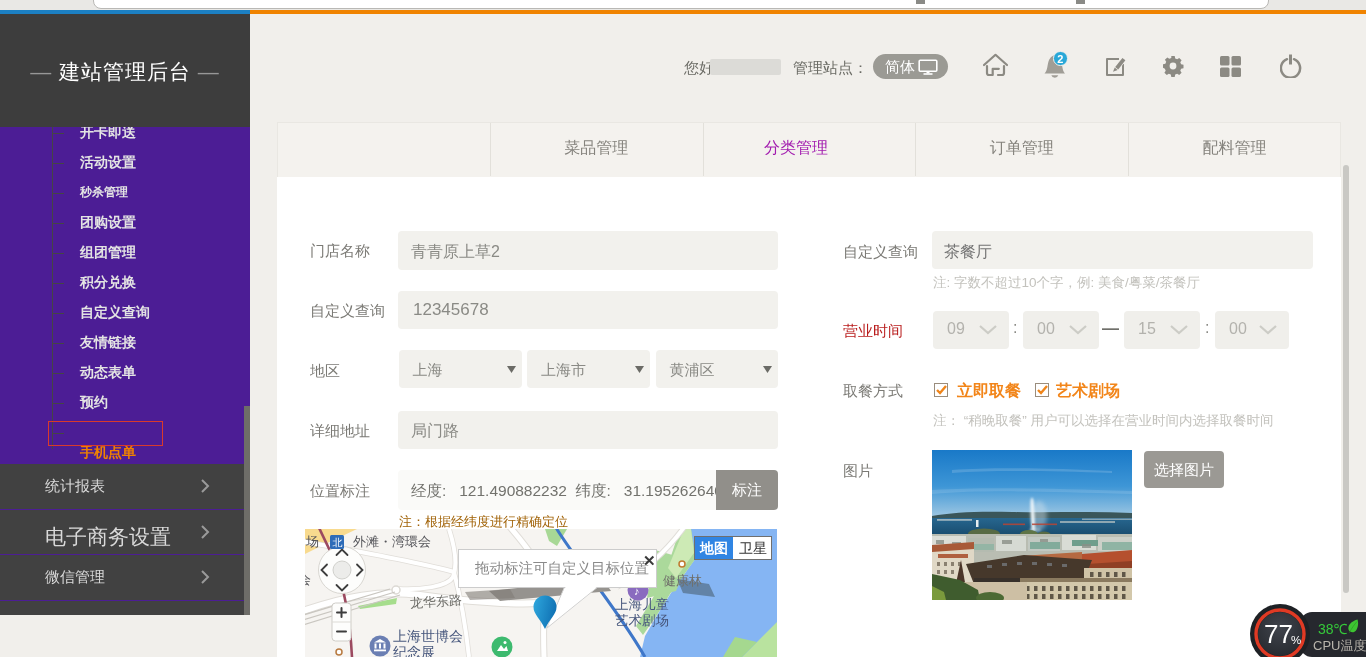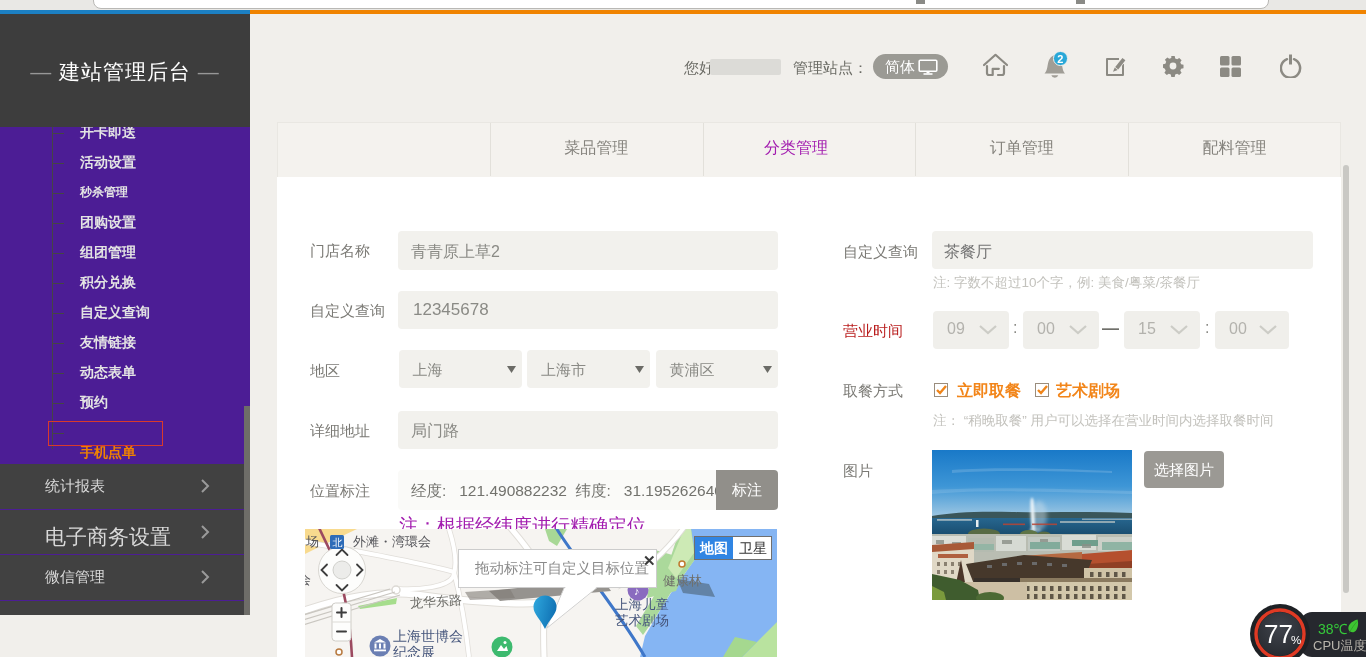--- a/index.html
+++ b/index.html
@@ -167,21 +167,21 @@
   </div>
 
 <div class="abs" style="left:310px;top:422px;font-size:15px;color:#7b7a75;">详细地址</div>
 <div class="abs" style="left:398px;top:411px;width:380px;height:38px;background:#f2f1ed;border-radius:4px;"></div>
 <div class="abs" style="left:411px;top:421px;font-size:16px;color:#8a8a85;">局门路</div>
 
 <div class="abs" style="left:310px;top:482px;font-size:15px;color:#7b7a75;">位置标注</div>
 <div class="abs" style="left:398px;top:470px;width:318px;height:40px;background:#fafaf8;border-radius:4px 0 0 4px;"></div>
 <div class="abs" style="left:411px;top:481px;font-size:15.5px;color:#72726d;">经度:&nbsp;&nbsp; 121.490882232&nbsp; 纬度:&nbsp;&nbsp; 31.1952626403</div>
 <div class="abs" style="left:716px;top:470px;width:62px;height:40px;background:#918f8a;border-radius:0 4px 4px 0;color:#fff;font-size:15px;text-align:center;line-height:40px;">标注</div>
-<div class="abs" style="left:399px;top:513px;font-size:19px;color:#a21caf;">注：根据经纬度进行精确定位</div>
+<div class="abs" style="left:399px;top:513px;font-size:13px;color:#a16207;">注：根据经纬度进行精确定位</div>
 
 <div id="map" class="abs" style="left:305px;top:529px;width:472px;height:128px;overflow:hidden;">
 <svg width="472" height="128" viewBox="0 0 472 128">
   <rect x="0" y="0" width="472" height="128" fill="#f6f4f1"></rect>
   <polygon points="0,0 52,0 14,18 0,25" fill="#f8da8e"></polygon>
 
   <polygon points="379,0 472,0 472,128 335,128 340,107 354,83 366,64 390,30" fill="#85b5f3"></polygon>
 
   <polygon points="375,0 386,0 391,29 365,65 352,86 338,106 331,97 352,62 365,30" fill="#abd99b"></polygon>
   <polygon points="350,21 385,31 371,62 342,69" fill="#abd99b"></polygon>

